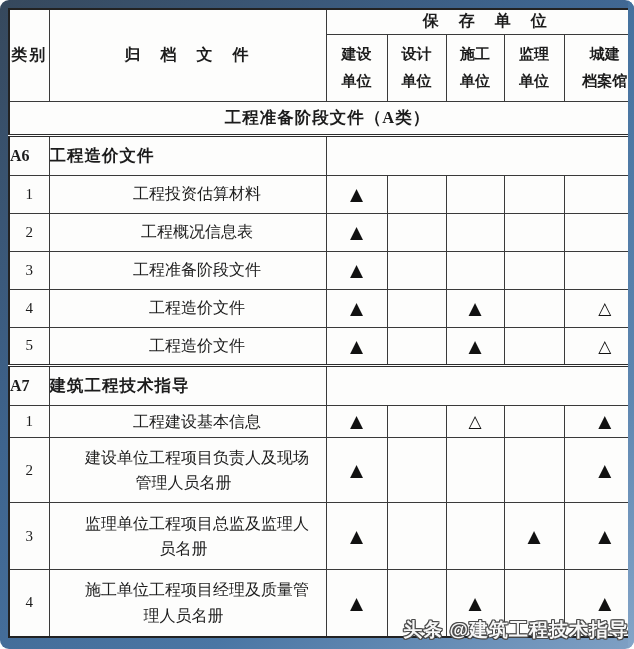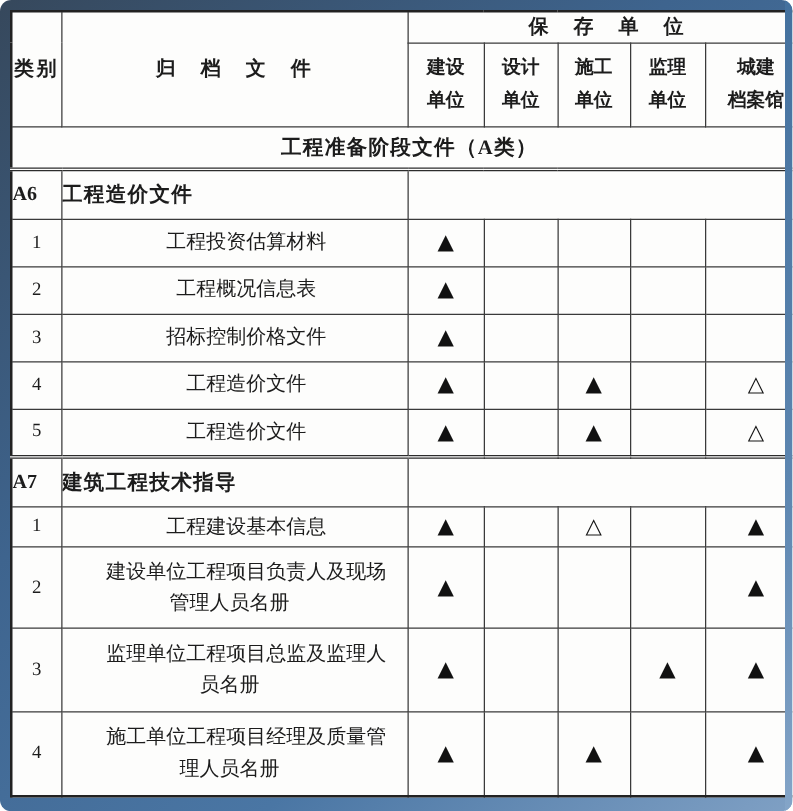--- a/index.html
+++ b/index.html
@@ -184,21 +184,21 @@
         <td class="c-doc">工程概况信息表</td>
         <td class="c-mark">▲</td>
         <td class="c-mark"></td>
         <td class="c-mark"></td>
         <td class="c-mark"></td>
         <td class="c-mark"></td>
       </tr>
 
       <tr class="r-item">
         <td class="c-no">3</td>
-        <td class="c-doc">招标控制价格文件</td>
+        <td class="c-doc">工程准备阶段文件</td>
         <td class="c-mark">▲</td>
         <td class="c-mark"></td>
         <td class="c-mark"></td>
         <td class="c-mark"></td>
         <td class="c-mark"></td>
       </tr>
 
       <tr class="r-item">
         <td class="c-no">4</td>
         <td class="c-doc">工程造价文件</td>
@@ -263,13 +263,14 @@
         <td class="c-mark">▲</td>
         <td class="c-mark"></td>
         <td class="c-mark">▲</td>
       </tr>
     </tbody>
       </table>
   </div>
 
   <div class="right-clip"></div>
 
+  <div class="watermark">头条 @建筑工程技术指导</div>
 </div>
 
 </body></html>

